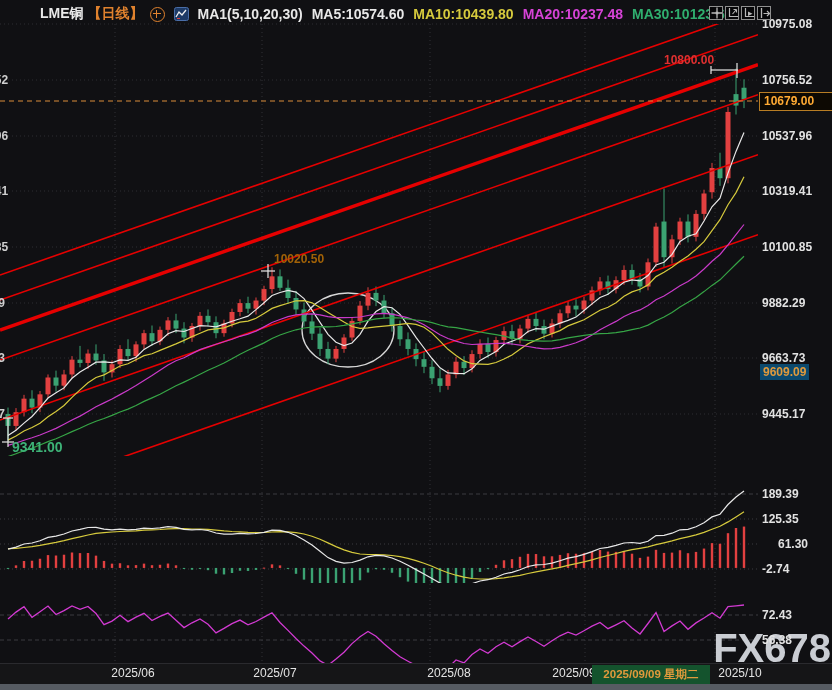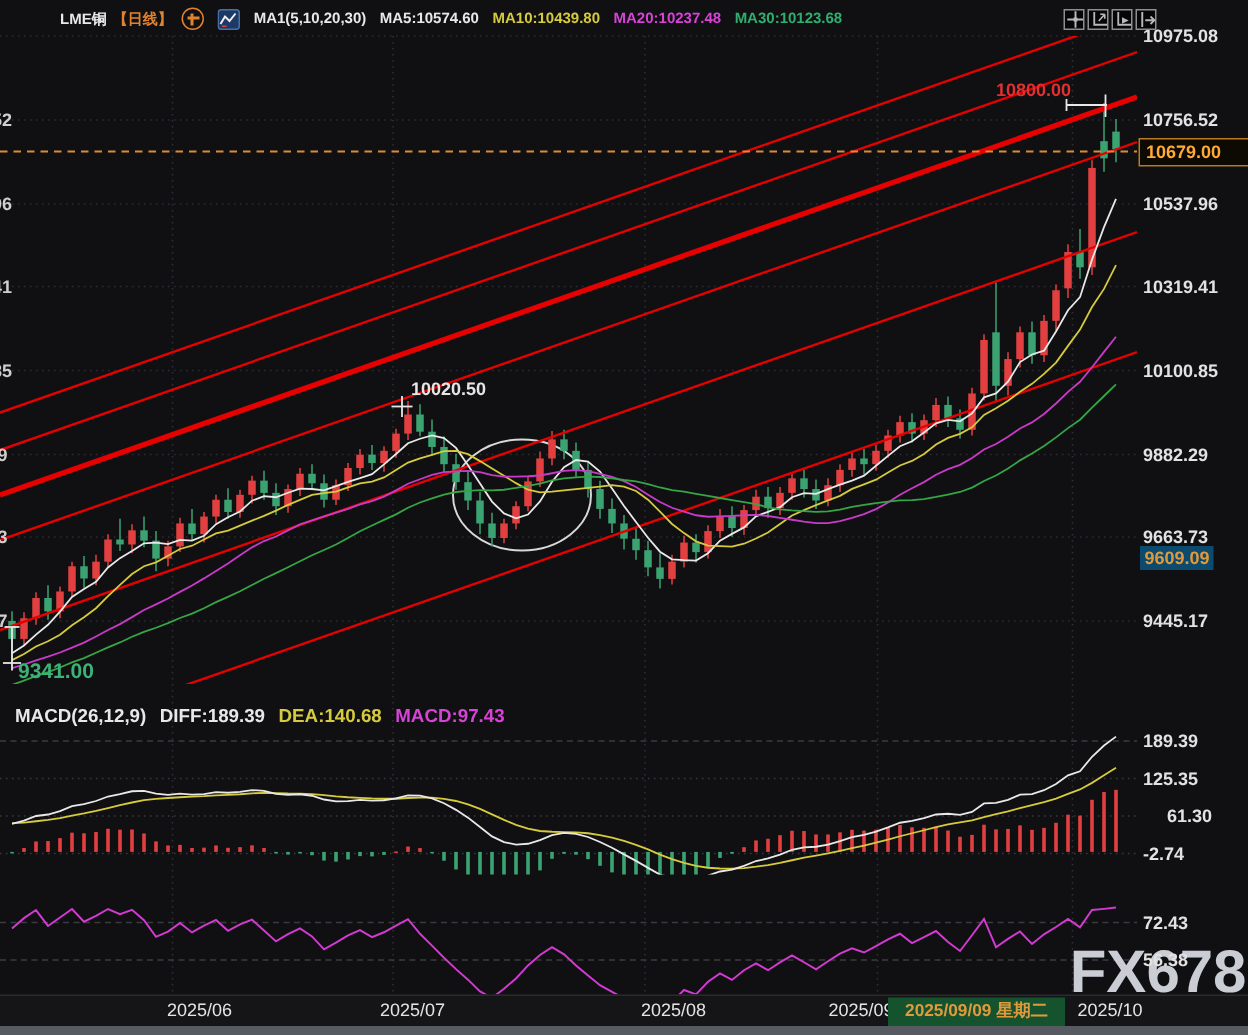--- a/index.html
+++ b/index.html
@@ -1,21 +1,21 @@
 <!DOCTYPE html>
 <html><head>
 <meta charset="utf-8">
 <style>
   html,body{margin:0;padding:0;background:#0c0c0e;}
   #app{position:relative;width:832px;height:690px;background:#101013;overflow:hidden;
        font-family:"Liberation Sans",sans-serif;-webkit-font-smoothing:antialiased;}
   #plot{position:absolute;left:0;top:0;}
   
   .hdr{position:absolute;left:12px;top:5px;display:flex;align-items:center;gap:9px;
-       font-size:10px;font-weight:600;color:#e8e8e8;white-space:nowrap;z-index:30;padding-left:28px;}
+       font-size:14px;font-weight:600;color:#e8e8e8;white-space:nowrap;z-index:30;padding-left:28px;}
   .hdr .sym{color:#e8e8e8;}
   .hdr .period{color:#e0822e;margin-left:-5px;}
   .circle-plus{width:13px;height:13px;border:1.4px solid #e0822e;border-radius:50%;
        position:relative;display:inline-block;margin-left:-3px;}
   .circle-plus:before,.circle-plus:after{content:"";position:absolute;background:#e0822e;}
   .circle-plus:before{left:2.5px;right:2.5px;top:5px;height:1.6px;}
   .circle-plus:after{top:2.5px;bottom:2.5px;left:5px;width:1.6px;}
   .ma10c{color:#d6ca3d;} .ma20c{color:#d643d6;} .ma30c{color:#2fae6e;}
   
   .toolbar{position:absolute;top:6px;left:709px;display:flex;gap:2px;z-index:30;}
@@ -442,30 +442,24 @@
         <svg width="14" height="14">
           <path d="M3.5 2v10" stroke="#b8b8b8" stroke-width="1.3"></path>
           <path d="M5.5 7.5h6M9 5l2.7 2.5L9 10" stroke="#b8b8b8" stroke-width="1.2" fill="none"></path>
         </svg>
       </div>
     </div>
 
   <div class="price-box">10679.00</div>
   <div class="alert-lbl">9609.09</div>
 
-  <div class="pane-hdr" style="top:470px;">
-    <span>MACD(26,12,9)</span>
-    <span>DIFF:189.39</span>
-    <span class="ma10c">DEA:140.68</span>
-    <span class="ma20c">MACD:97.43</span>
-  </div>
 
 
   <div class="ann" style="left:664px;top:53px;color:#e03030;">10800.00</div>
-  <div class="ann" style="left:274px;top:252px;color:#e5e5e5;">10020.50</div>
+  <div class="ann" style="left:274px;top:252px;color:#a16207;">10020.50</div>
   <div class="ann" style="left:12px;top:439px;color:#3db277;font-size:14px;">9341.00</div>
 
   <div class="watermark">FX678</div>
 
   <div class="tstrip"></div>
   <div id="time-labels">
       <div class="tlbl" style="left: 133px;">2025/06</div>
       <div class="tlbl" style="left: 275px;">2025/07</div>
       <div class="tlbl" style="left: 449px;">2025/08</div>
       <div class="tlbl" style="left: 574px;">2025/09</div>

